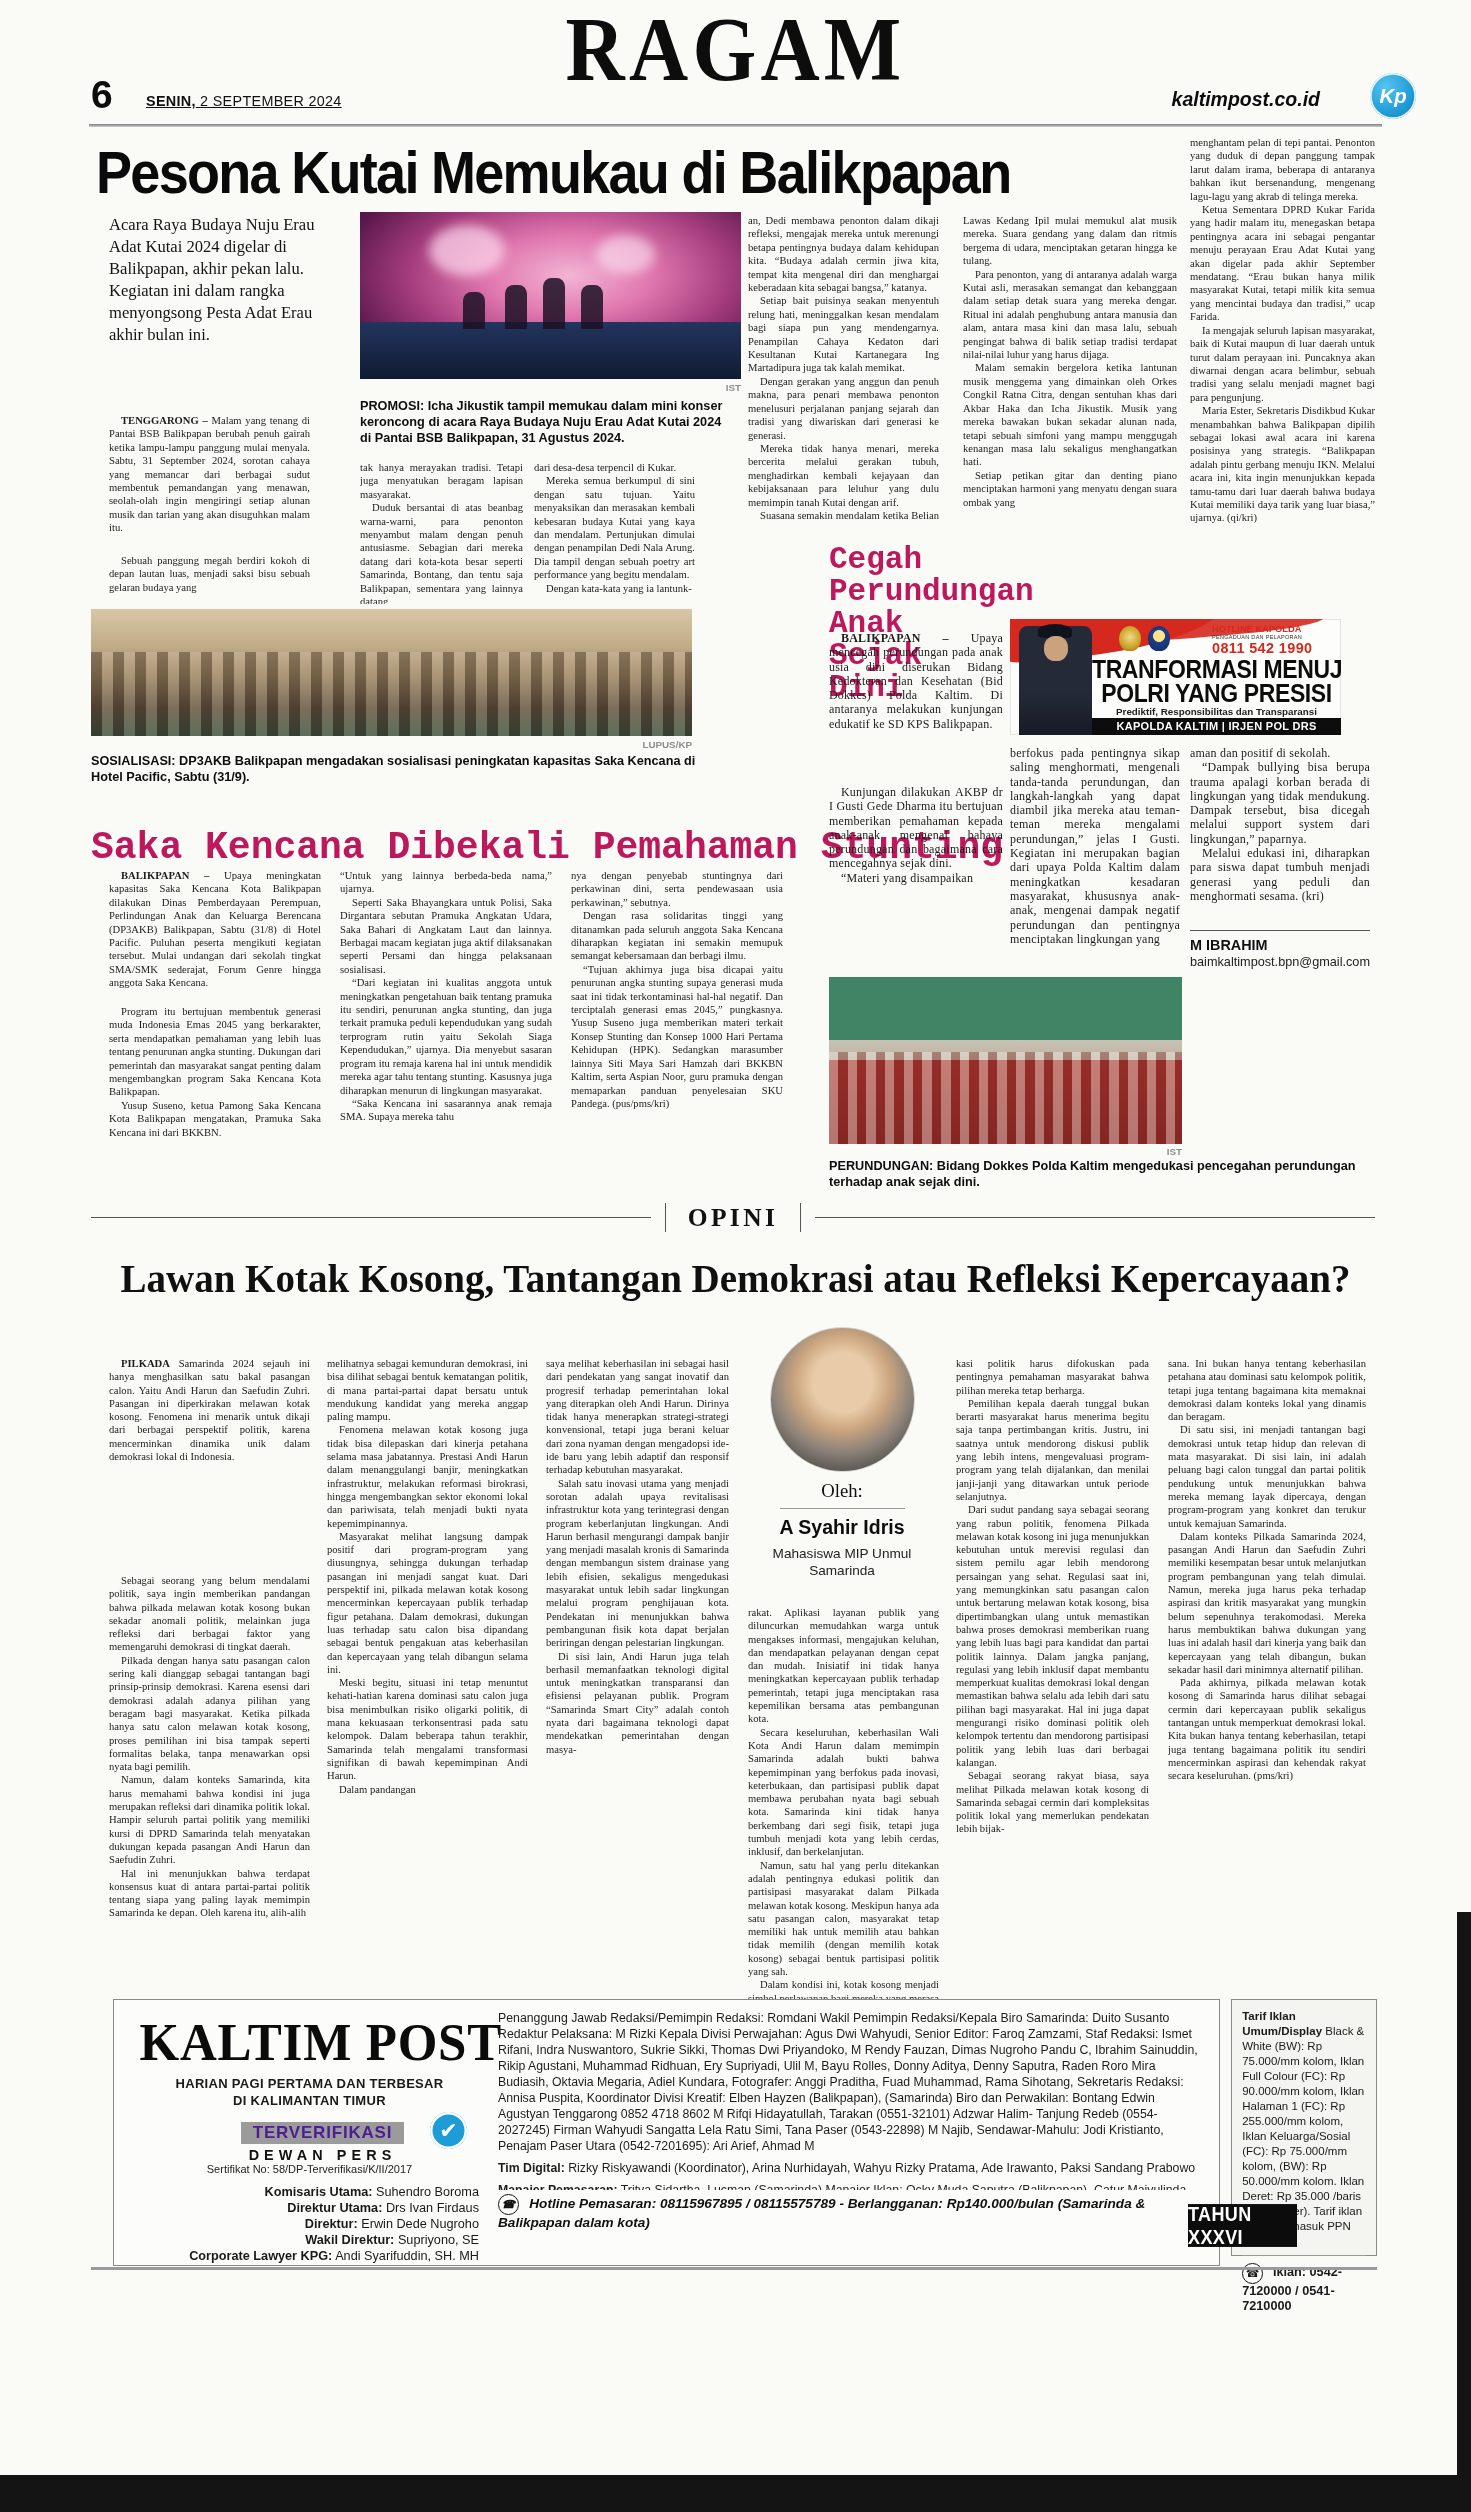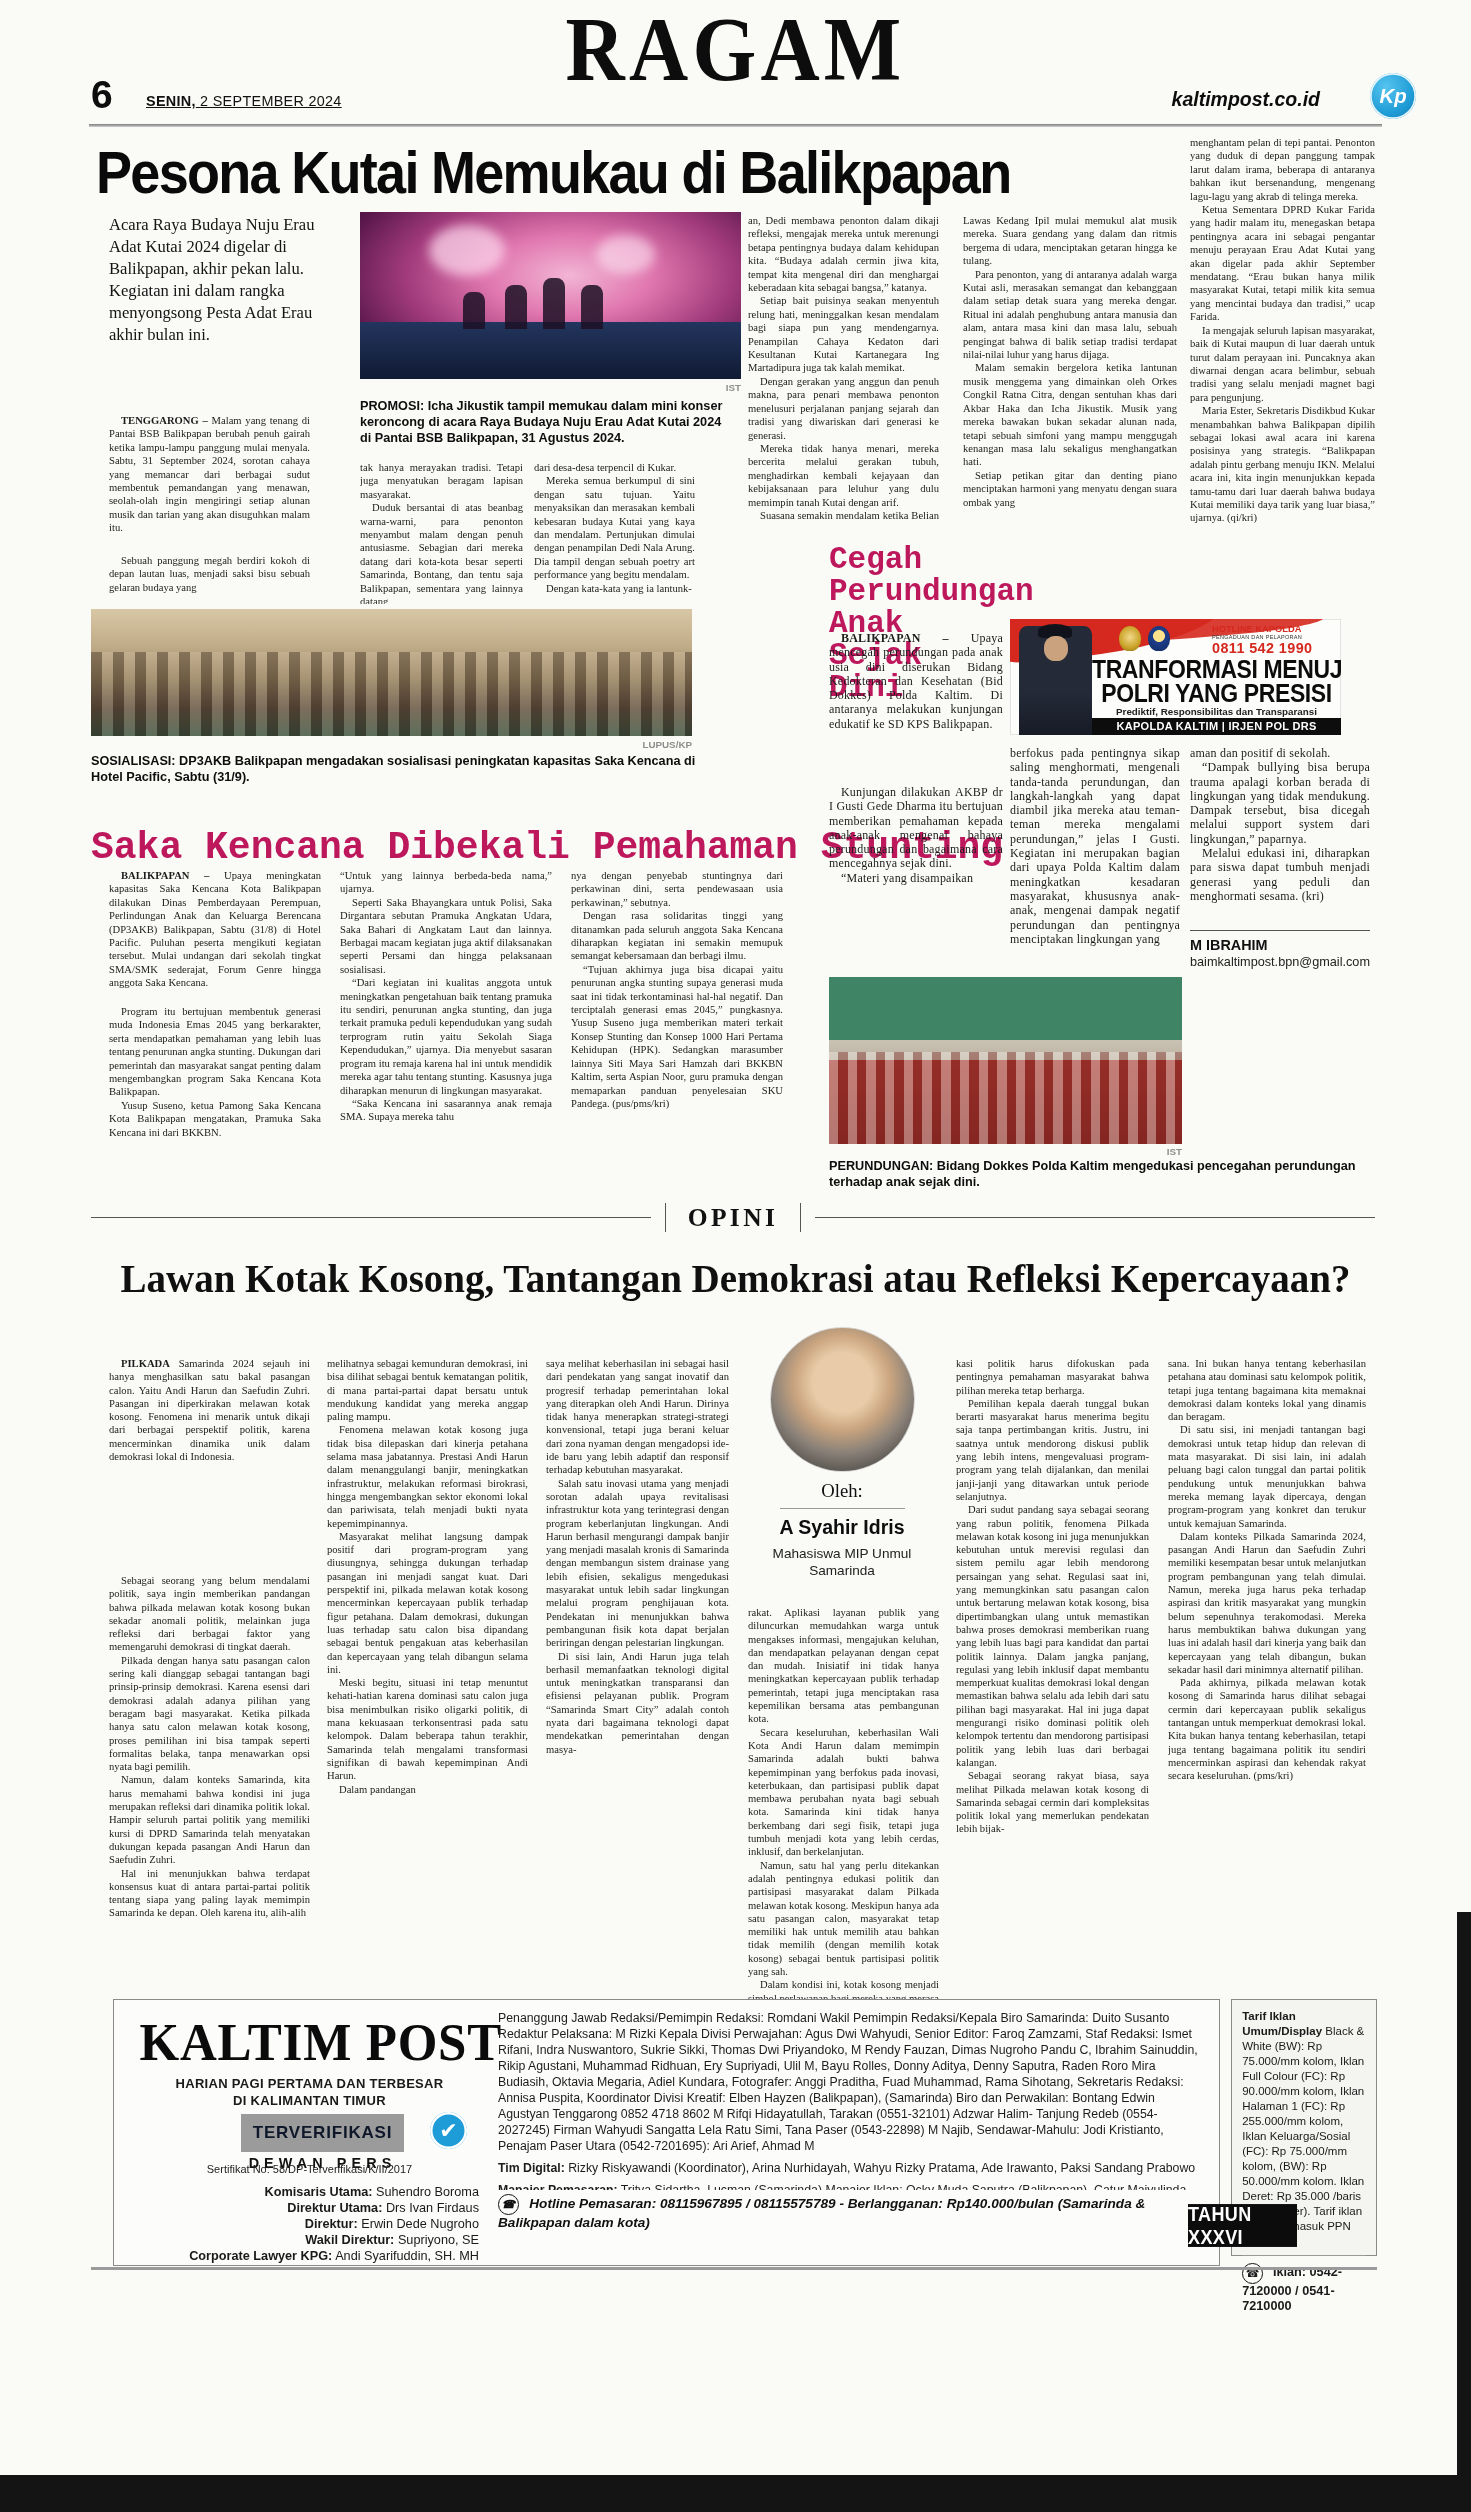--- a/index.html
+++ b/index.html
@@ -88,22 +88,22 @@
       box-shadow:0 0 0 0.8px #ccc;}
   .author-oleh{font:18.7px "Liberation Serif",serif;color:#111;margin-top:8.5px;}
   .author-name{font:700 19.5px "Liberation Sans",sans-serif;color:#0d0d0d;margin-top:6.8px;
       padding-top:6.8px;border-top:0.8px solid #999;display:inline-block;}
   .author-aff{font:13.6px "Liberation Sans",sans-serif;color:#222;margin-top:6px;line-height:17px;}
   
   .masthead{position:absolute;border:1.3px solid #8a8a8a;background:#fcfcfa;}
   .kp-brand{font-family:"Liberation Serif",serif;font-weight:700;font-size:51px;letter-spacing:0.8px;
       color:#0b0b0b;white-space:nowrap;transform:scaleY(1.05);transform-origin:top center;}
   .kp-tag{font:700 13px/17px "Liberation Sans",sans-serif;color:#1a1a1a;text-align:center;letter-spacing:0.3px;}
-  .verif-badge{display:inline-block;background:#9b9b9b;color:#0f172a;
-      font:700 17px/22px "Liberation Sans",sans-serif;letter-spacing:0.8px;padding:8px 12px;}
+  .verif-badge{display:inline-block;background:#9b9b9b;color:#4c1d95;
+      font:700 17px/22px "Liberation Sans",sans-serif;letter-spacing:0.8px;padding:0 12px;margin-top:8px;}
   .dewan-pers{font:700 14.4px "Liberation Sans",sans-serif;letter-spacing:5.1px;color:#111;}
   .check-seal{width:37px;height:37px;border-radius:50%;background:#1e9cd7;color:#fff;display:flex;
       align-items:center;justify-content:center;font-size:22px;box-shadow:0 0 0 2.5px #fff inset;}
   .cert{font:11px "Liberation Sans",sans-serif;color:#222;}
   .officers{font:12.7px/16px "Liberation Sans",sans-serif;color:#1a1a1a;text-align:right;}
   .officers p{margin:0;}
   .redaksi{font:12.3px/16px "Liberation Sans",sans-serif;color:#1d1d1d;text-align:left;}
   .redaksi p{margin:0 0 6px 0;}
   .phone-ic{display:inline-flex;width:18.7px;height:18.7px;border:1.3px solid #111;border-radius:50%;
       align-items:center;justify-content:center;font-size:11px;margin-right:6.8px;vertical-align:middle;}

